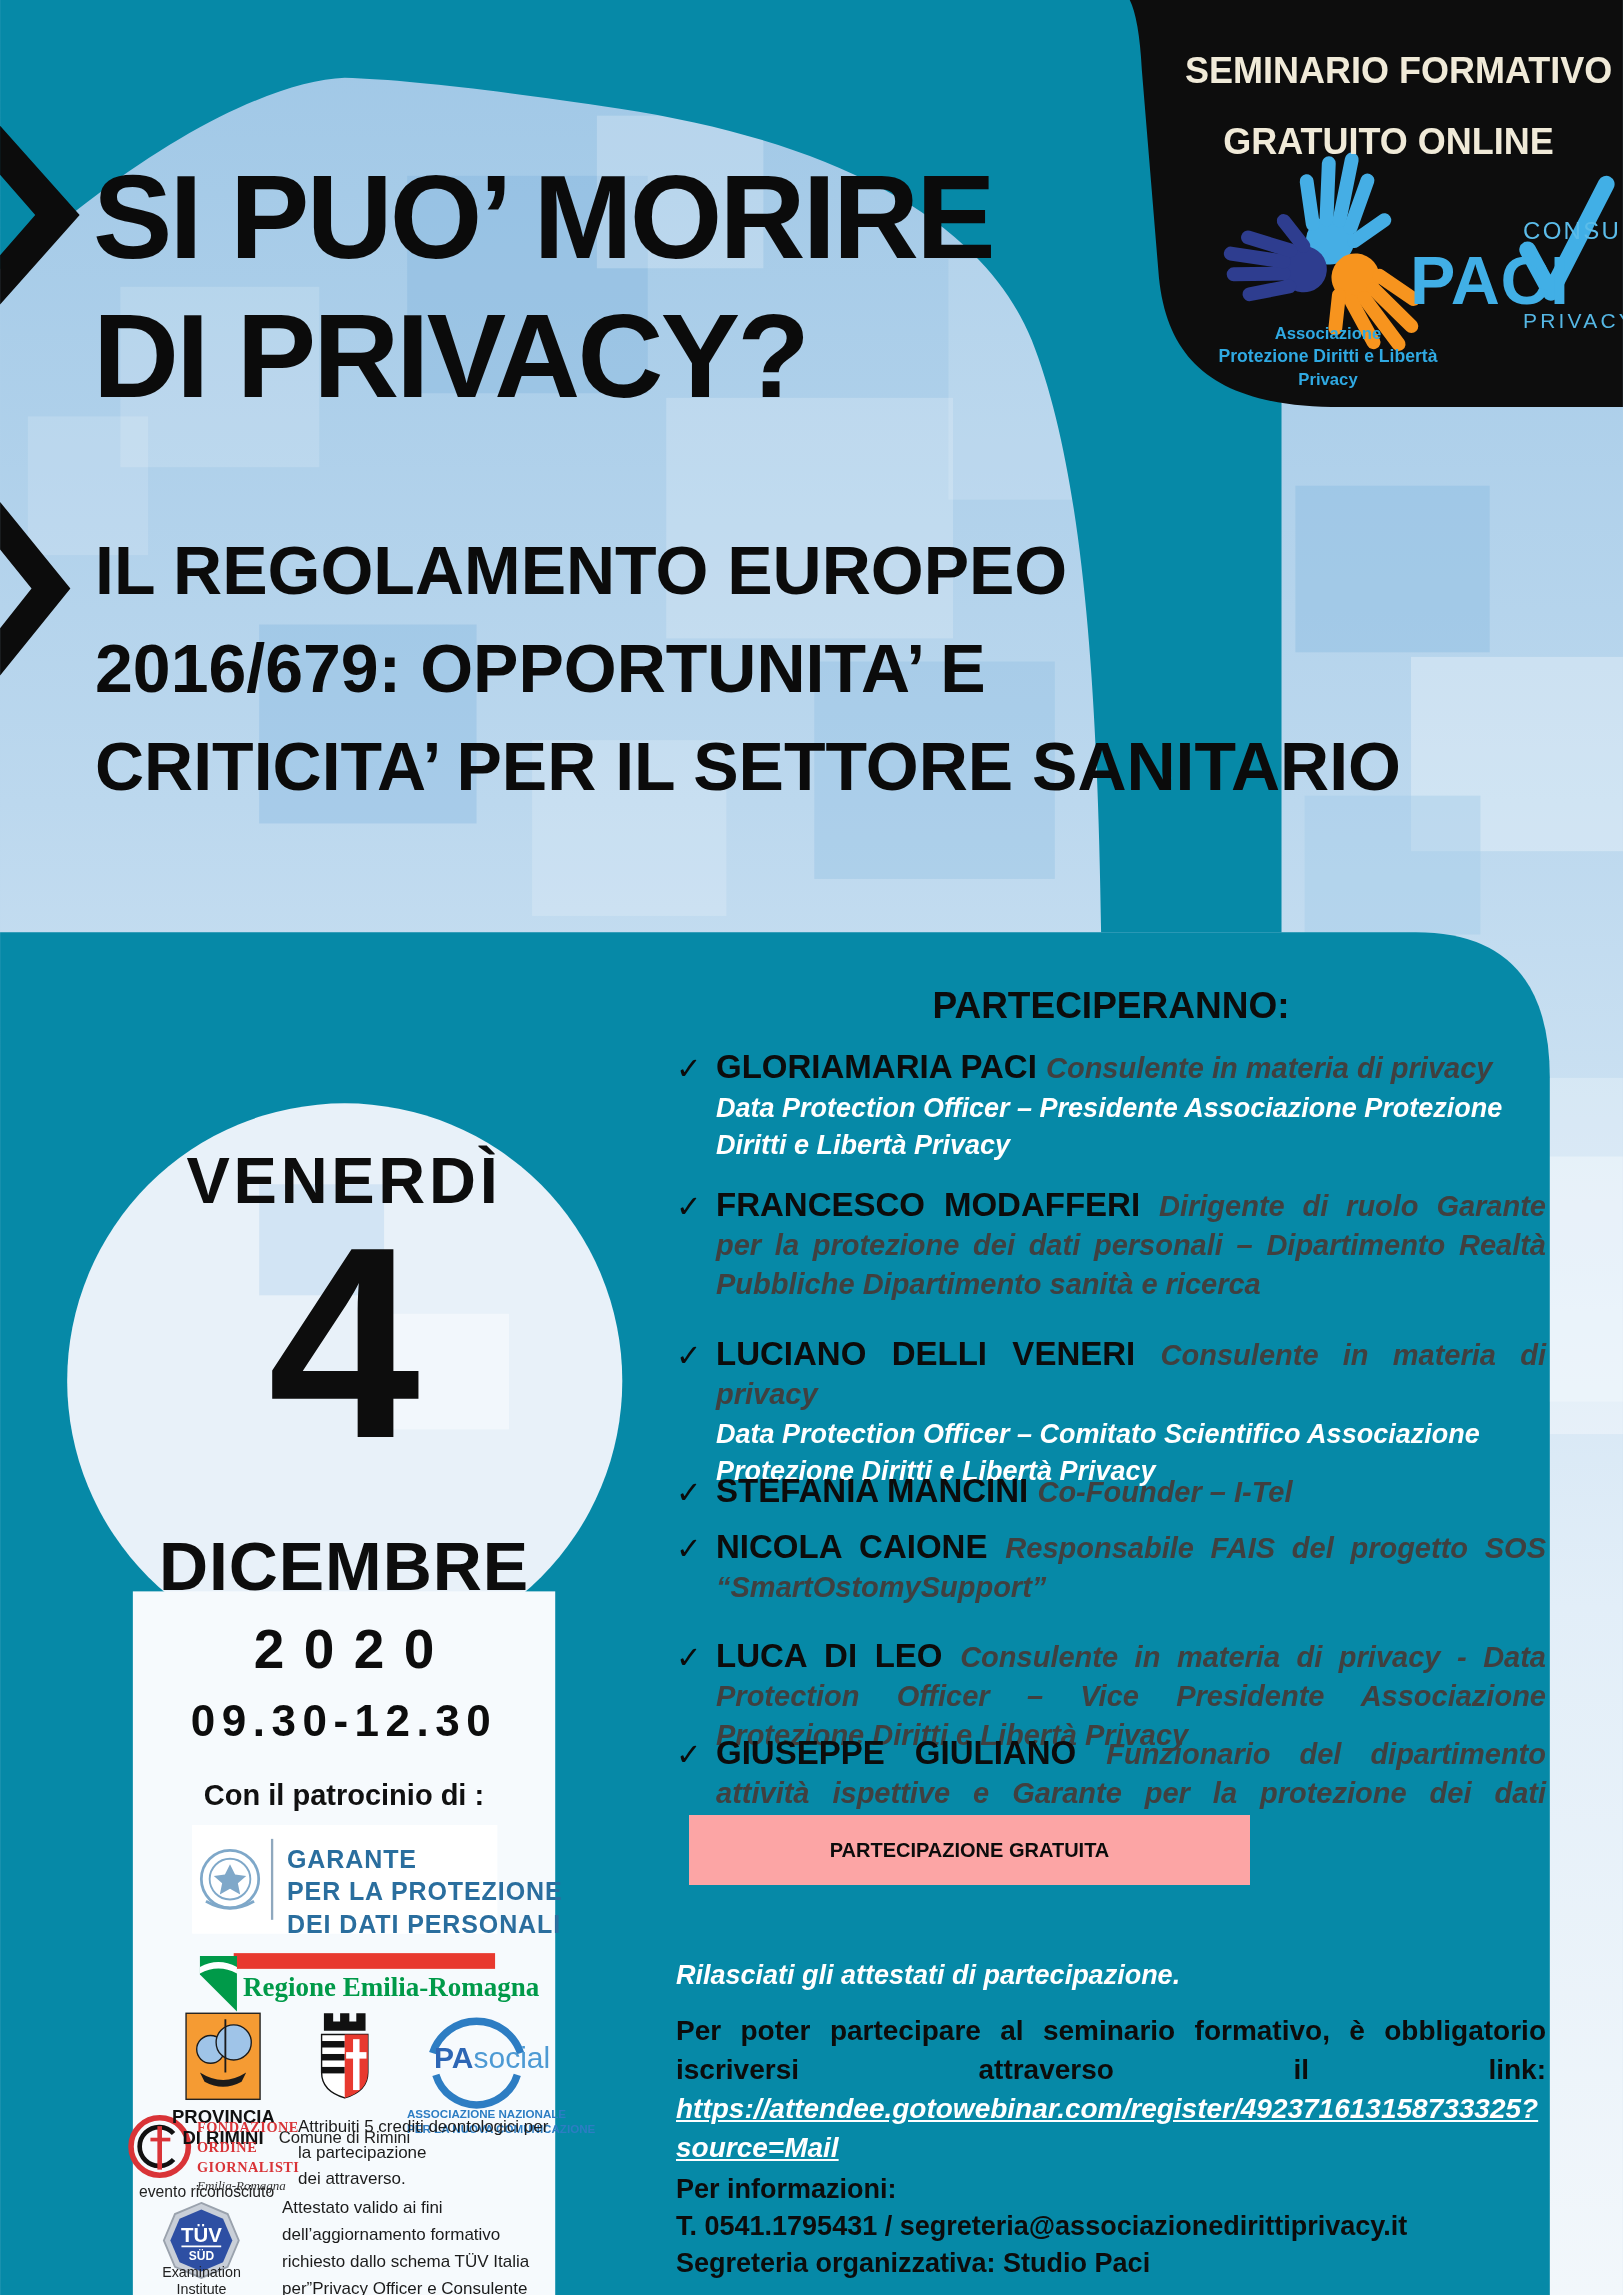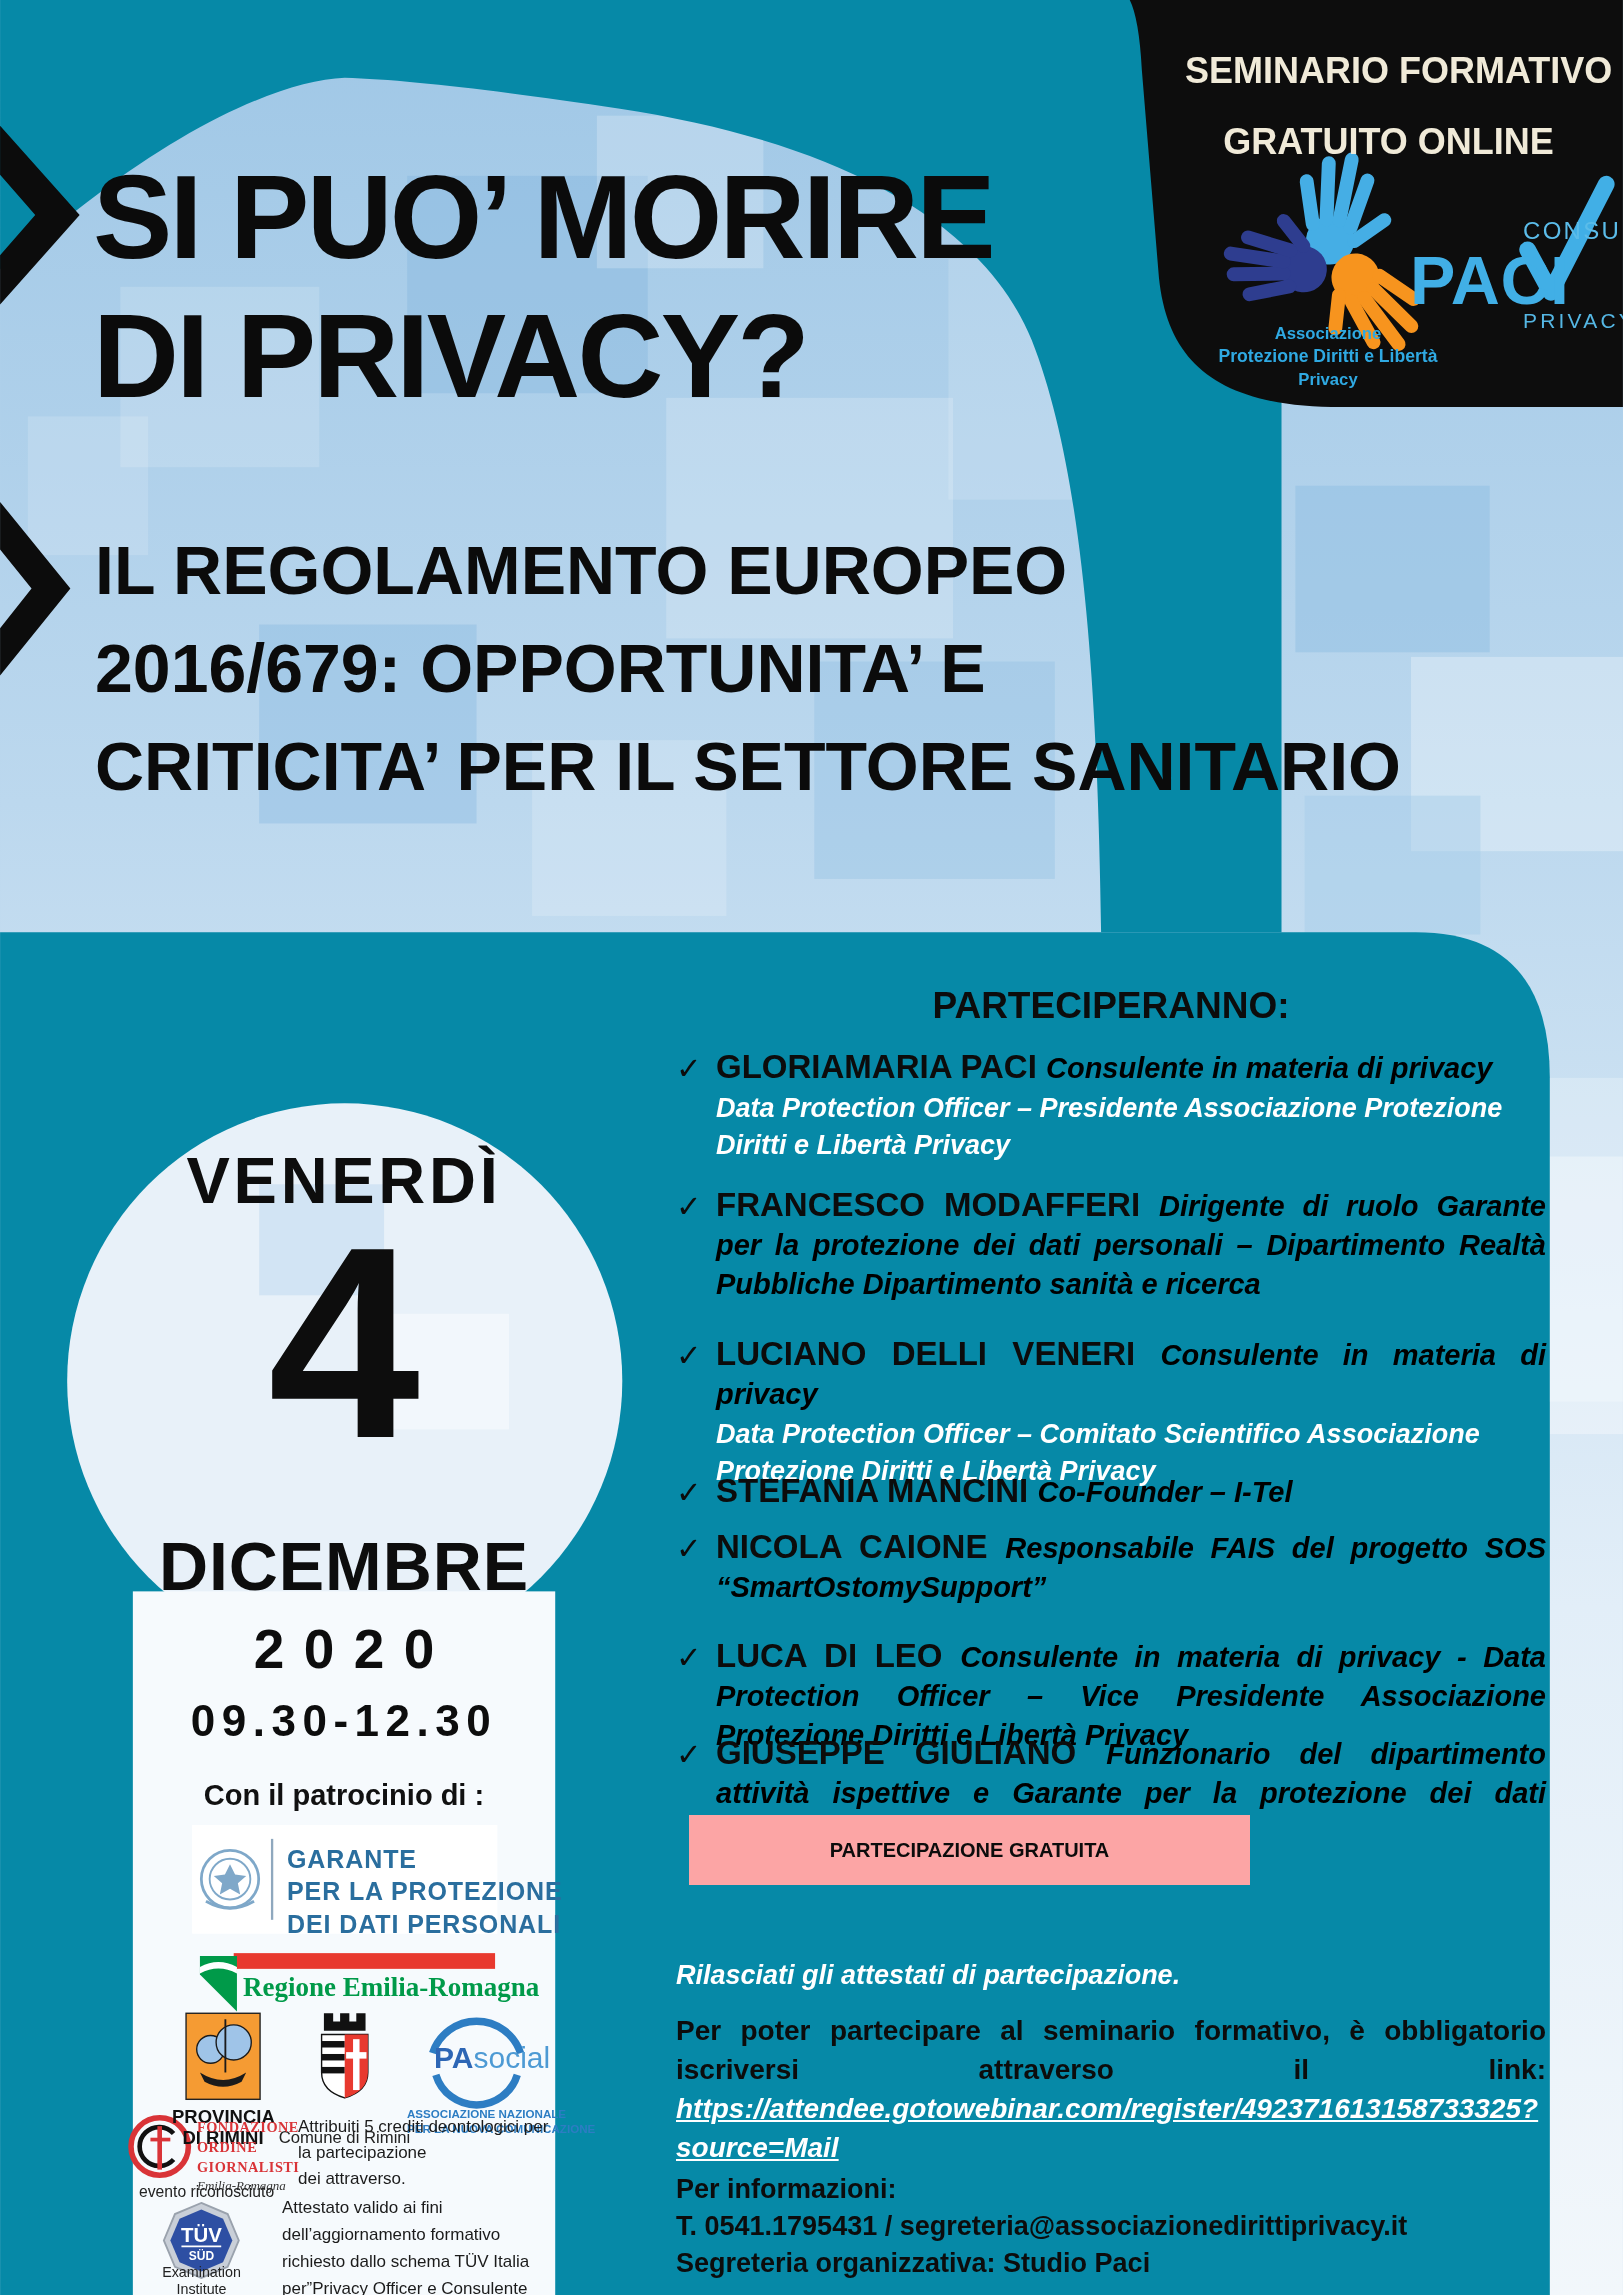--- a/index.html
+++ b/index.html
@@ -22,21 +22,21 @@
   .kh-day{font-size:273px;font-weight:800;line-height:241px;}
   .kh-month{font-size:68px;font-weight:800;letter-spacing:0.9px;}
   .kh-year{font-size:55px;font-weight:700;letter-spacing:19.4px;text-indent:19.4px;}
   .kh-time{font-size:44px;font-weight:800;letter-spacing:6.5px;}
   
   .part-heading{color:#0c0c0c;font-weight:800;font-size:37px;text-align:center;}
   .speaker{position:absolute;left:676px;width:870px;padding-left:40px;box-sizing:border-box;
            text-align:justify;font-size:29px;line-height:39px;}
   .speaker .check{position:absolute;left:0;top:1.9px;color:#0c0c0c;font-size:30.5px;font-weight:400;}
   .speaker .name{color:#0c0c0c;font-weight:800;font-size:33px;font-style:normal;}
-  .speaker .role{color:#000000;font-weight:700;font-style:italic;}
+  .speaker .role{color:#404040;font-weight:700;font-style:italic;}
   .speaker .desc{color:#ffffff;font-weight:700;font-style:italic;font-size:27px;line-height:37px;
                  text-align:left;margin-top:1.9px;}
   .free-box{background:#fca5a5;color:#0c0c0c;font-weight:800;font-size:20px;
             display:flex;align-items:center;justify-content:center;}
   .cert{color:#ffffff;font-weight:700;font-style:italic;font-size:27px;white-space:nowrap;}
   .register{color:#0c0c0c;font-weight:800;font-size:28px;line-height:39px;text-align:justify;}
   .register .link{color:#ffffff;font-style:italic;text-decoration:underline;overflow-wrap:anywhere;}
   .info{color:#0c0c0c;font-weight:800;font-size:27px;line-height:37px;}
   
   .patro-heading{color:#111;font-weight:800;font-size:29px;text-align:center;white-space:nowrap;}

